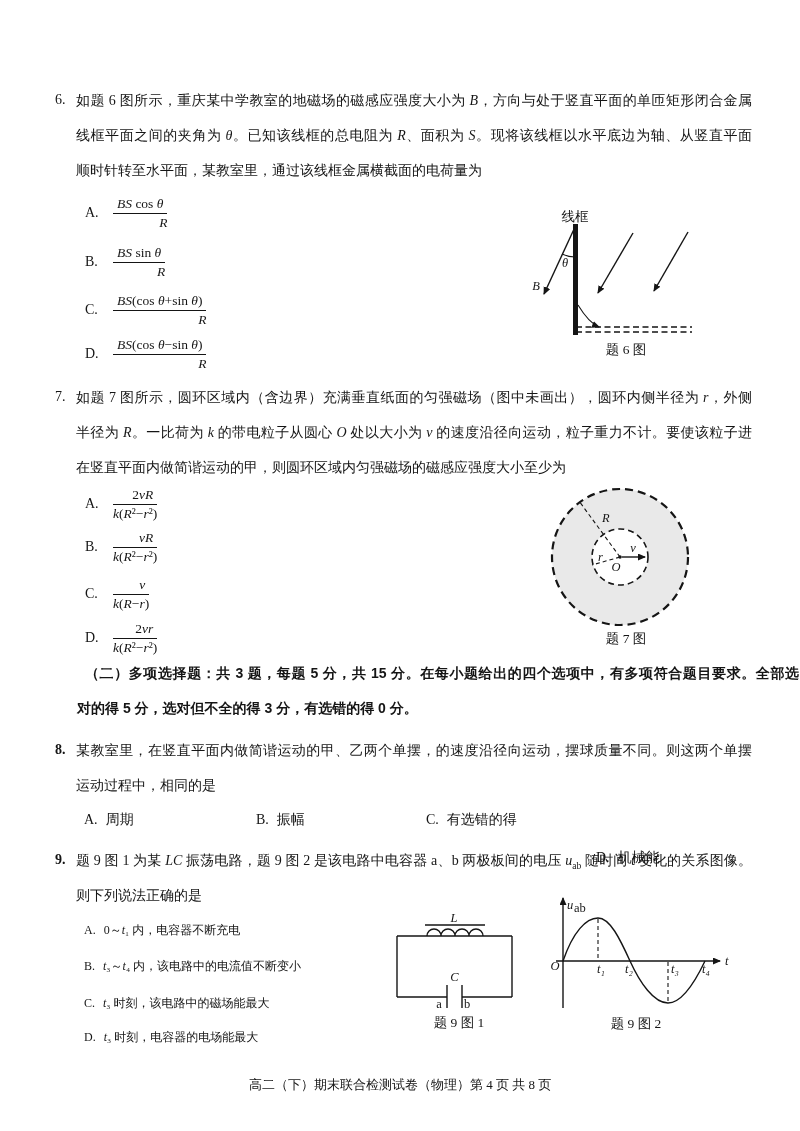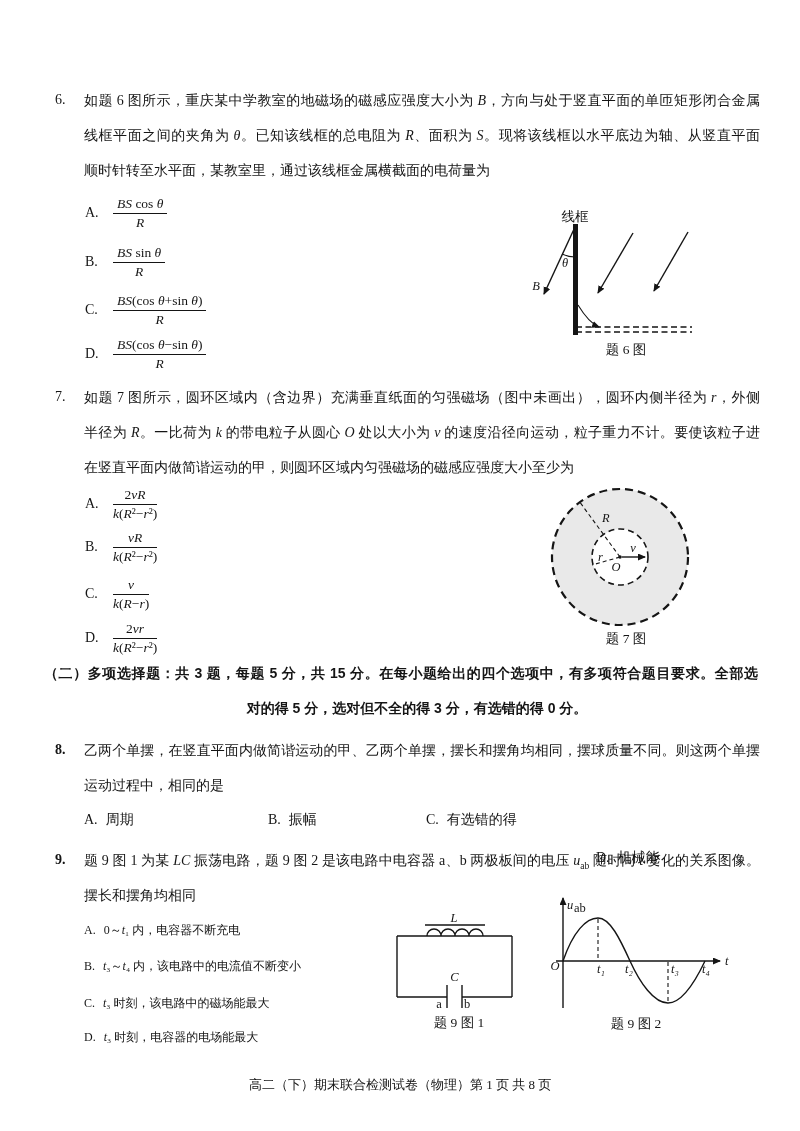--- a/index.html
+++ b/index.html
@@ -1,28 +1,28 @@
 <!DOCTYPE html>
 <html><head>
 <meta charset="utf-8">
 <style>
   html,body{margin:0;padding:0;background:#fff;}
   .page{position:relative;width:800px;height:1131px;background:#ffffff;
         font-family:"Liberation Serif","DejaVu Serif",serif;color:#151515;overflow:hidden;}
   .qnum{position:absolute;left:55px;font-size:14px;}
   .qnum.b{font-weight:bold;}
-  .tline{position:absolute;left:84px;width:676px;font-size:14px;line-height:17px;white-space:normal;}
+  .tline{position:absolute;left:76px;width:676px;font-size:14px;line-height:17px;white-space:normal;}
   .tline.fill{text-align:justify;text-align-last:justify;}
-  .heading{font-family:"Liberation Sans","DejaVu Sans",sans-serif;font-weight:bold;font-size:14px;text-align:center;}
+  .heading{font-family:"Liberation Sans","DejaVu Sans",sans-serif;font-weight:bold;font-size:14px;}
   .hline1{position:absolute;left:44px;width:714px;line-height:17px;}
-  .hline1.fill{text-align:justify;text-align-last:justify;}
+  .hline1.fill{text-align:justify;text-align-last:justify;margin-left:41px;}
   .hline2{position:absolute;left:77px;width:680px;line-height:17px;}
   .fopt{position:absolute;left:85px;height:38px;display:flex;align-items:center;font-size:14px;}
   .fopt .ol{width:28px;}
-  .frac{display:inline-block;text-align:center;font-size:13.5px;line-height:1.18;}
+  .frac{display:inline-block;text-align:right;font-size:13.5px;line-height:1.18;}
   .frac .num{display:block;padding:0 4px 1px;border-bottom:1px solid #151515;}
   .frac .den{display:block;padding-top:1px;}
   .optrow{position:absolute;font-size:14px;white-space:nowrap;}
   .optrow .ol{margin-right:8px;}
   .opt9{position:absolute;left:84px;font-size:12px;white-space:nowrap;}
   .opt9 .ol{margin-right:8px;}
   .footer{position:absolute;left:0;top:1076px;width:100%;text-align:center;font-size:13px;}
   i{font-style:italic;}
   sub{font-size:0.68em;}
   svg.fig{position:absolute;overflow:visible;}
@@ -150,41 +150,41 @@
     </svg>
   </div>
 
   <div>
     <div class="hline1 heading fill" style="top:665px">（二）多项选择题：共 3 题，每题 5 分，共 15 分。在每小题给出的四个选项中，有多项符合题目要求。全部选</div>
     <div class="hline2 heading" style="top:700px">对的得 5 分，选对但不全的得 3 分，有选错的得 0 分。</div>
   </div>
 
   <div>
     <div class="qnum b" style="top:742px">8.</div>
-    <div class="tline fill" style="top:742px">乙两个单摆，在竖直平面内做简谐运动的甲、乙两个单摆，摆长和摆角均相同，摆球质量不同。则这两个单摆</div>
+    <div class="tline fill" style="top:742px">某教室里，在竖直平面内做简谐运动的甲、乙两个单摆，的速度沿径向运动，摆球质量不同。则这两个单摆</div>
     <div class="tline" style="top:777px">运动过程中，相同的是</div>
 
     <div class="optrow" style="left:84px;top:811px">
       <span class="ol">A.</span><span>周期</span>
     </div>
-    <div class="optrow" style="left:268px;top:811px">
+    <div class="optrow" style="left:256px;top:811px">
       <span class="ol">B.</span><span>振幅</span>
     </div>
     <div class="optrow" style="left:426px;top:811px">
       <span class="ol">C.</span><span>有选错的得</span>
     </div>
     <div class="optrow" style="left:596px;top:849px">
       <span class="ol">D.</span><span>机械能</span>
     </div>
   </div>
 
   <div>
     <div class="qnum b" style="top:852px">9.</div>
     <div class="tline fill" style="top:852px">题 9 图 1 为某 <i>LC</i> 振荡电路，题 9 图 2 是该电路中电容器 a、b 两极板间的电压 <i>u</i><sub>ab</sub> 随时间 <i>t</i> 变化的关系图像。</div>
-    <div class="tline" style="top:887px">摆长和摆角均相同</div>
+    <div class="tline" style="top:887px">则下列说法正确的是</div>
 
     <div class="opt9" style="top:922px">
       <span class="ol">A.</span><span>0～<i>t</i>₁ 内，电容器不断充电</span>
     </div>
     <div class="opt9" style="top:958px">
       <span class="ol">B.</span><span><i>t</i>₃～<i>t</i>₄ 内，该电路中的电流值不断变小</span>
     </div>
     <div class="opt9" style="top:995px">
       <span class="ol">C.</span><span><i>t</i>₃ 时刻，该电路中的磁场能最大</span>
     </div>
@@ -220,15 +220,15 @@
       <text x="177" y="77" class="it" font-size="12.5">t</text>
       <text x="7" y="82" text-anchor="middle" class="it" font-size="12.5">O</text>
       <text x="53" y="85" text-anchor="middle" class="it" font-size="11">t₁</text>
       <text x="81" y="85" text-anchor="middle" class="it" font-size="11">t₂</text>
       <text x="127" y="85" text-anchor="middle" class="it" font-size="11">t₃</text>
       <text x="158" y="85" text-anchor="middle" class="it" font-size="11">t₄</text>
       <text x="88" y="140" text-anchor="middle" class="cjk">题 9 图 2</text>
     </svg>
   </div>
 
-  <div class="footer">高二（下）期末联合检测试卷（物理）第 1 页 共 8 页</div>
+  <div class="footer">高二（下）期末联合检测试卷（物理）第 4 页 共 8 页</div>
 
 </div>
 
 </body></html>

